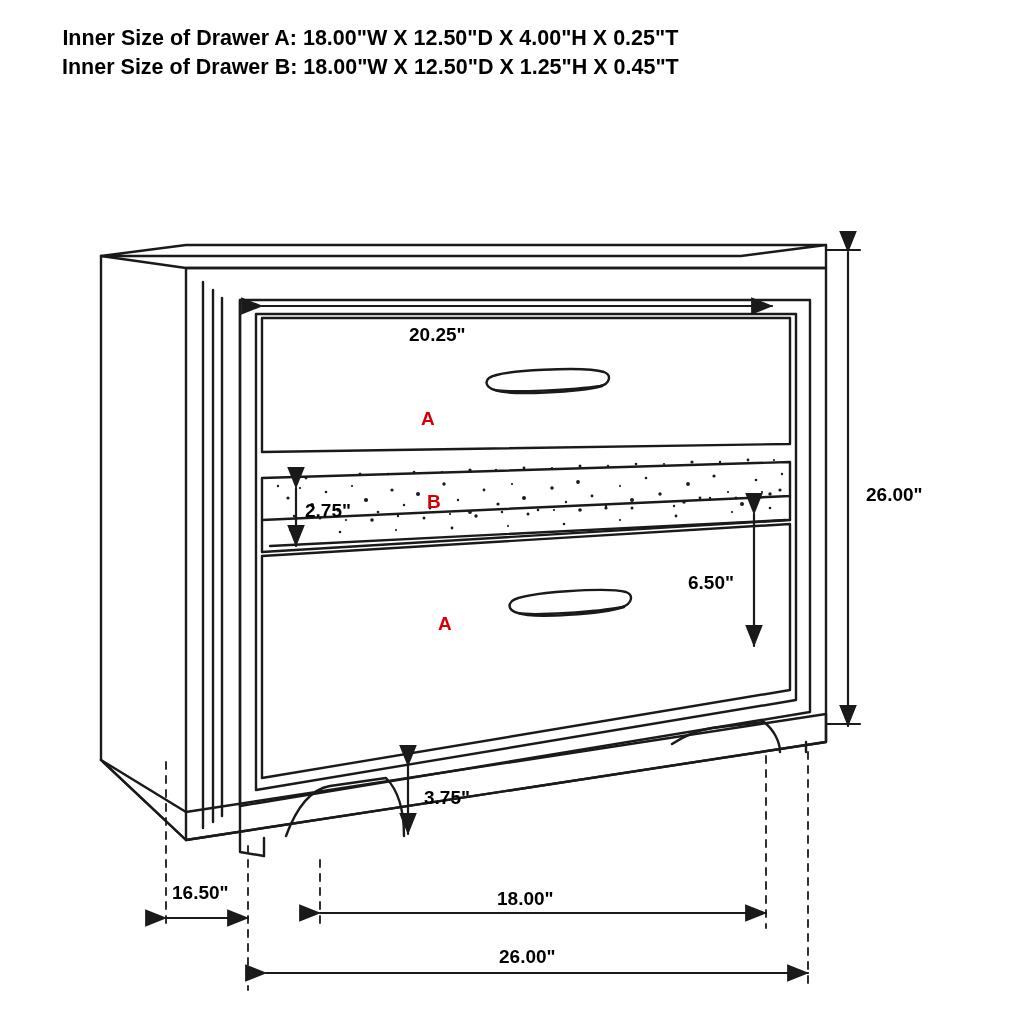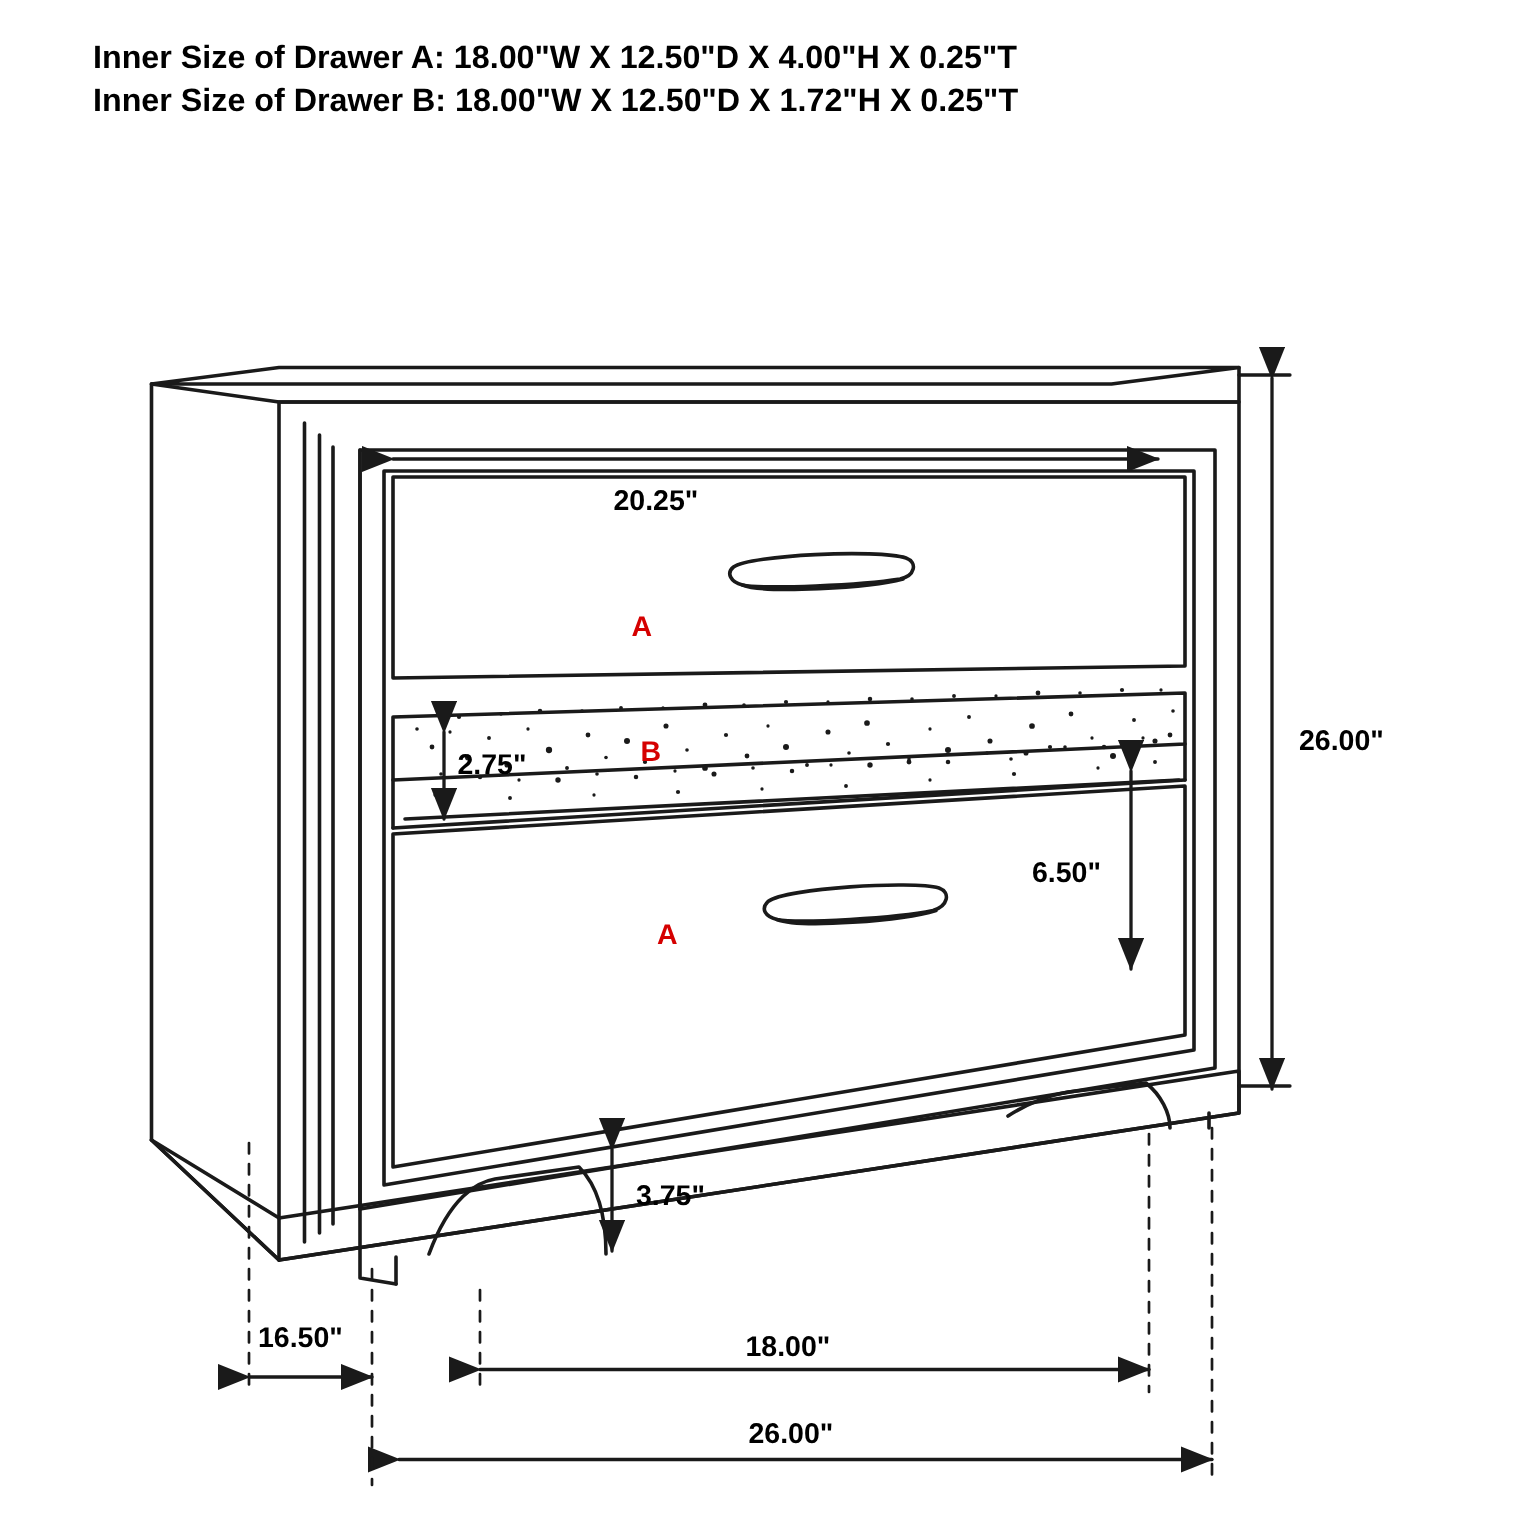--- a/index.html
+++ b/index.html
@@ -3,37 +3,37 @@
 <meta charset="utf-8">
 <style>
   html,body{margin:0;padding:0;}
   body{
     width:1024px;height:1024px;background:#ffffff;
     font-family:"Liberation Sans", sans-serif;
     position:relative;overflow:hidden;
   }
   .specs{position:absolute;left:62px;top:24px;}
   .spec-line{
-    font-size:21.5px;font-weight:bold;color:#000;line-height:29px;white-space:nowrap;
+    font-size:21.5px;font-weight:bold;color:#000;line-height:29px;white-space:nowrap;text-align:center;
   }
   .stage{position:absolute;left:0;top:0;width:1024px;height:1024px;}
   .dim-label{
     position:absolute;font-size:19px;font-weight:bold;color:#000;white-space:nowrap;
   }
   .drawer-label{
     position:absolute;font-size:19px;font-weight:bold;color:#d50000;white-space:nowrap;
   }
   svg{position:absolute;left:0;top:0;}
 </style>
 </head>
 <body>
 
 <div class="specs">
   <div class="spec-line">Inner Size of Drawer A: 18.00"W X 12.50"D X 4.00"H X 0.25"T</div>
-  <div class="spec-line">Inner Size of Drawer B: 18.00"W X 12.50"D X 1.72"H X 0.25"T</div>
+  <div class="spec-line">Inner Size of Drawer B: 18.00"W X 12.50"D X 1.25"H X 0.45"T</div>
 </div>
 
 <div class="stage">
 
 <svg width="1024" height="1024" viewBox="0 0 1024 1024">
   <g fill="none" stroke="#1a1a1a" stroke-width="2.4" stroke-linejoin="round" stroke-linecap="round">
 
     <path d="M101,256 L186,245 L826,245 L741,256 Z"></path>
     <path d="M101,256 L186,268 L826,268 L826,245"></path>
 

